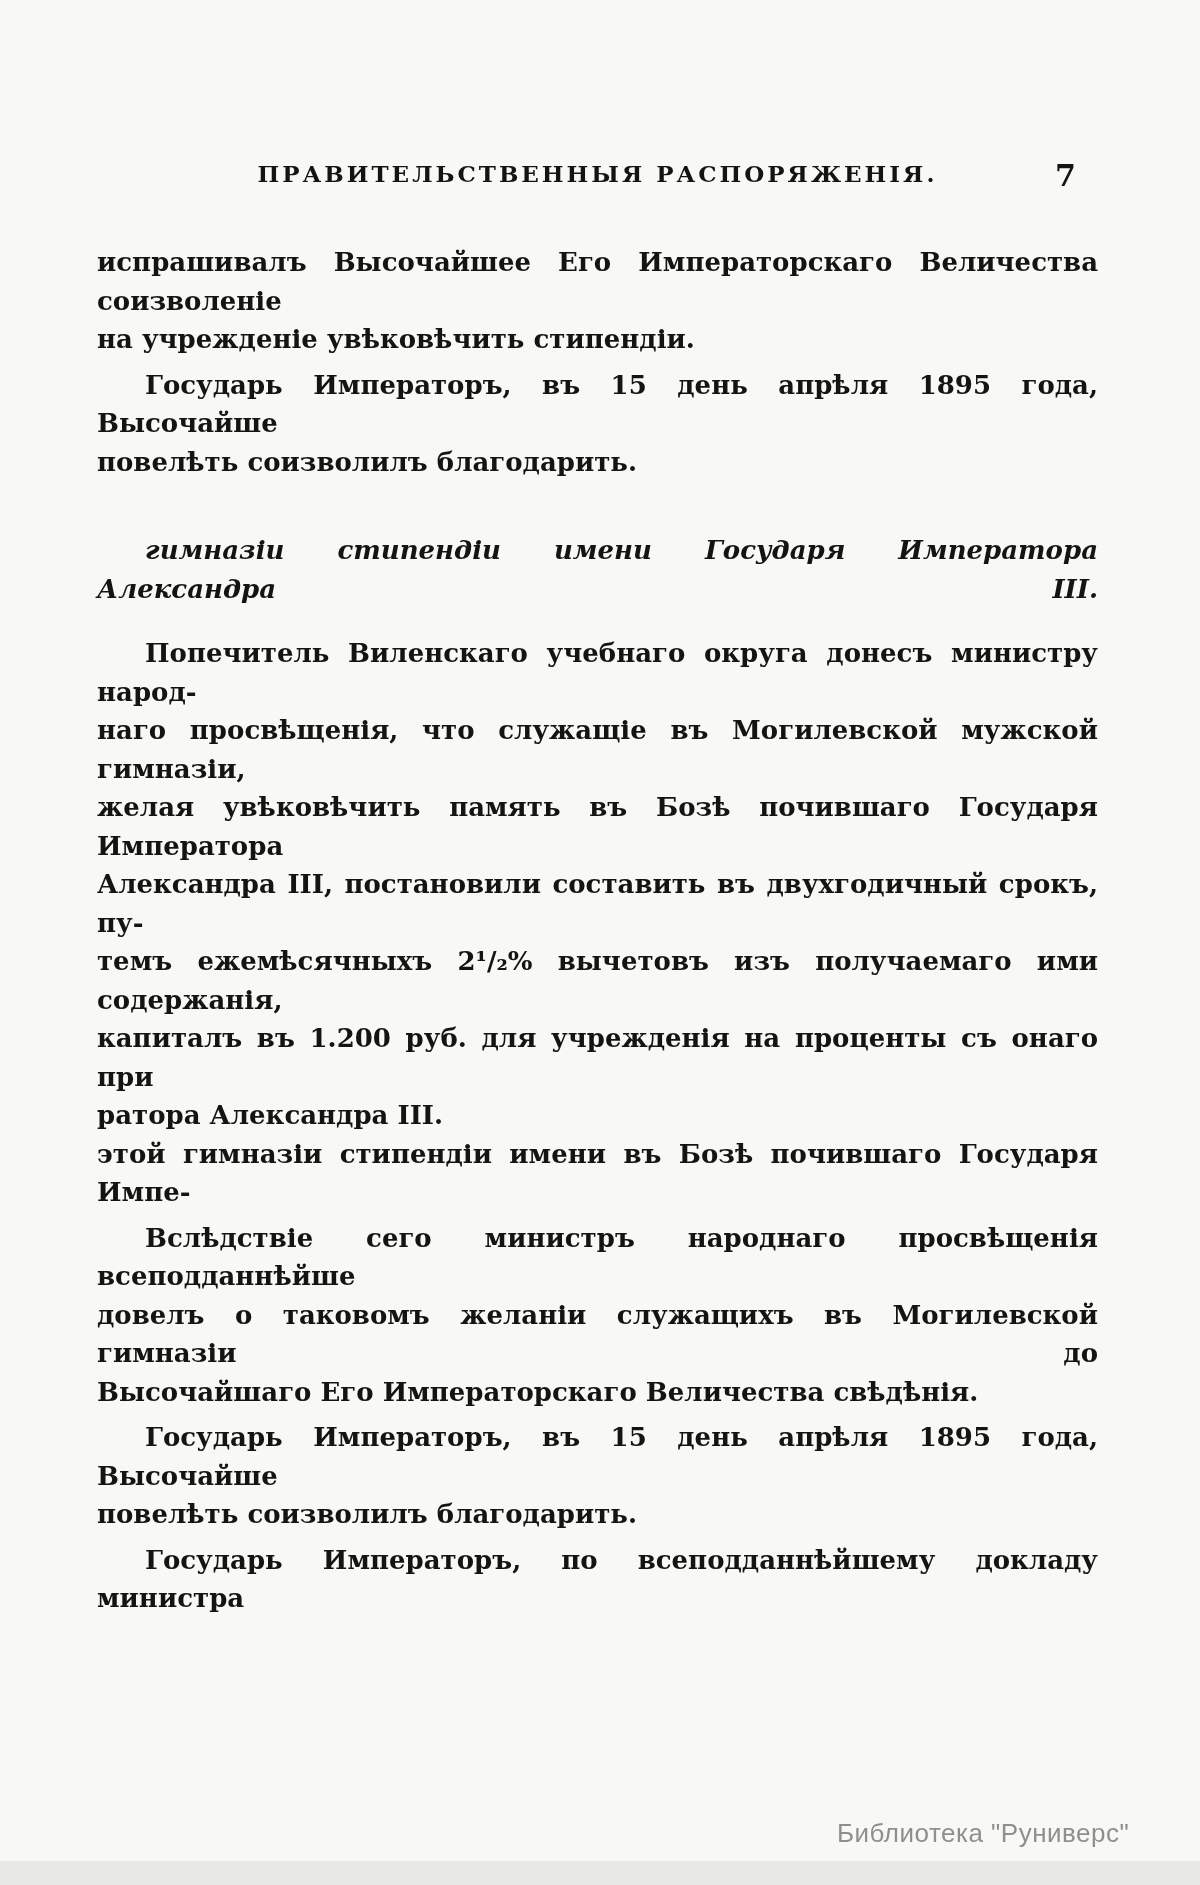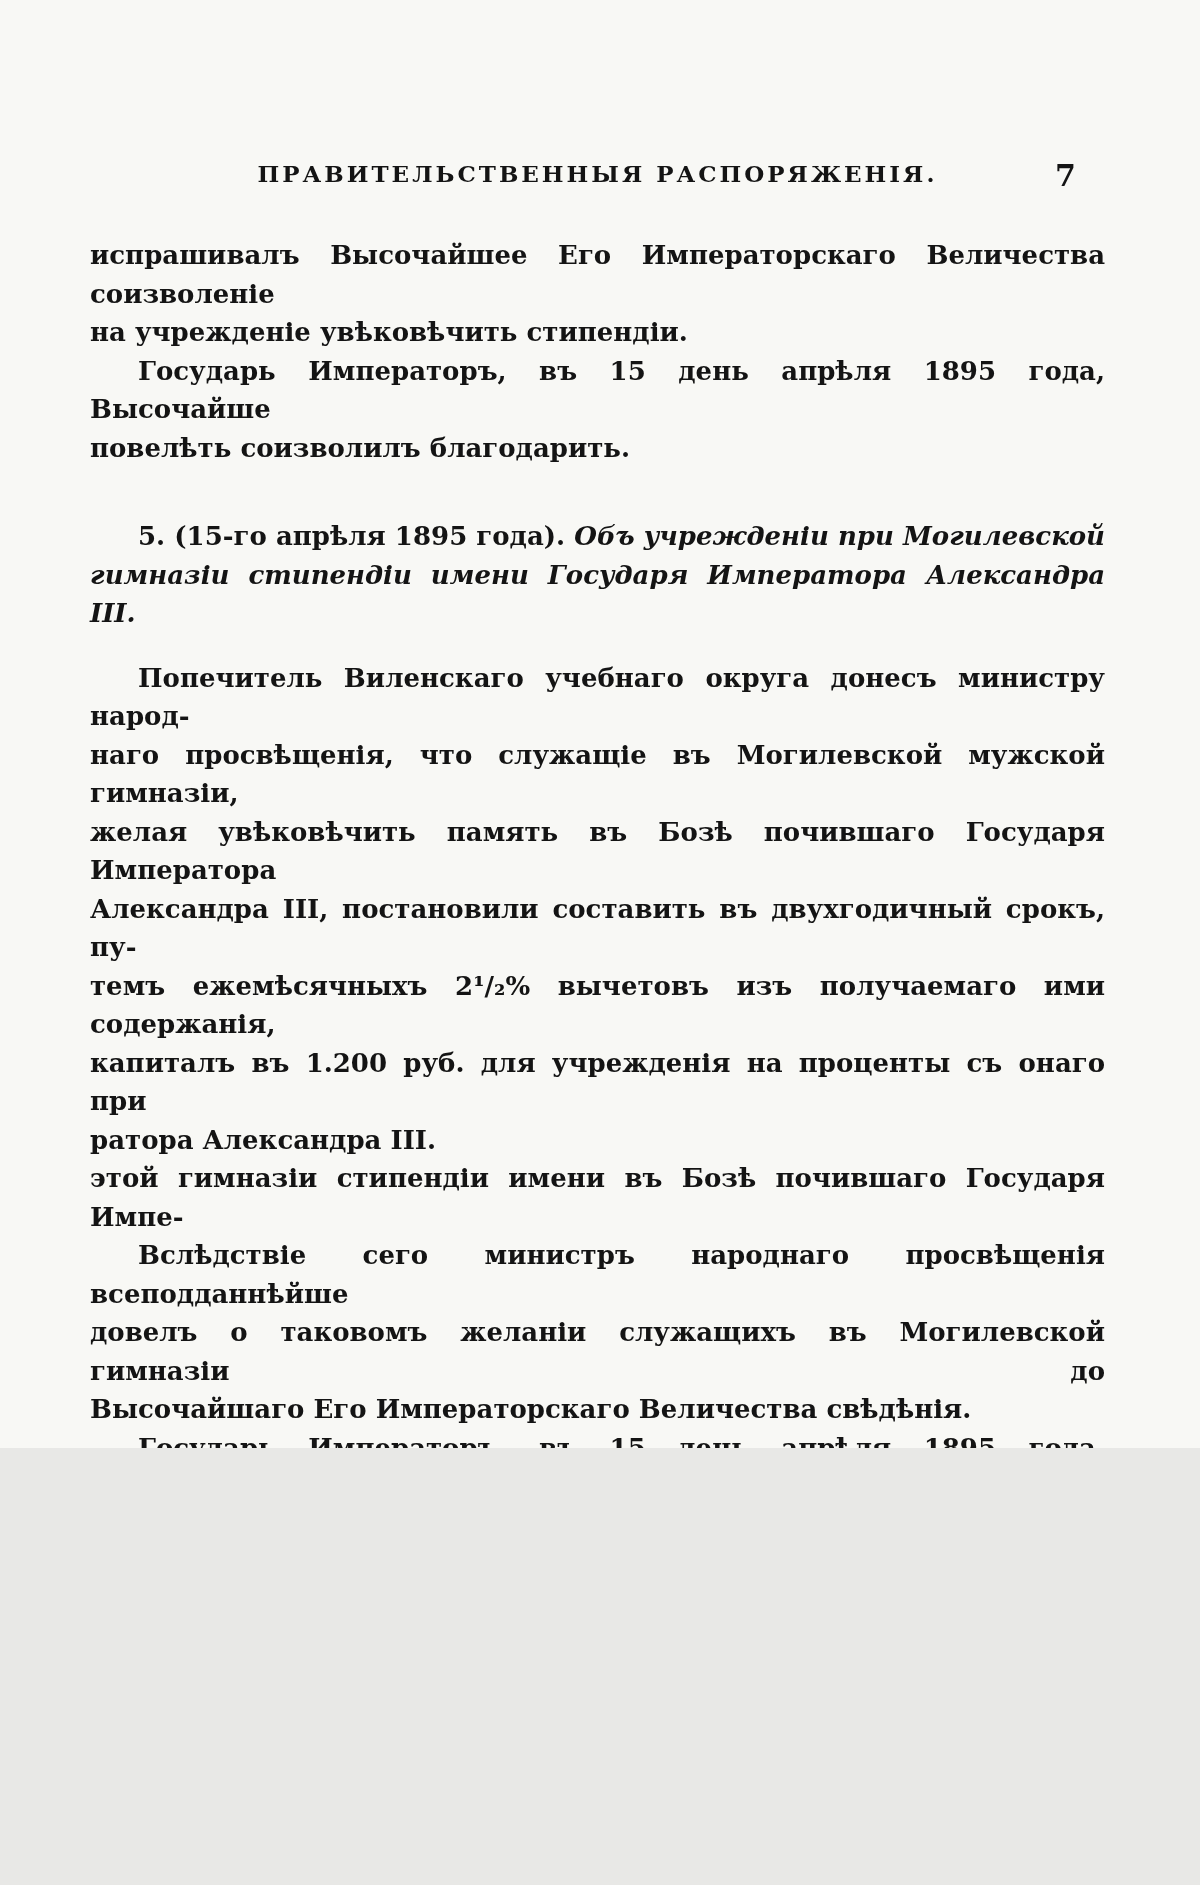--- a/index.html
+++ b/index.html
@@ -3,21 +3,21 @@
 <meta charset="utf-8">
 <style>
   html, body {
     margin: 0;
     padding: 0;
     background: #e8e8e6;
   }
   .page {
     position: relative;
     width: 1200px;
-    height: 1448px;
+    height: 1861px;
     margin: 0 auto;
     background: #f8f8f5;
     overflow: hidden;
     font-family: "DejaVu Serif", "Liberation Serif", serif;
     color: #141414;
   }
   .running-head {
     position: absolute;
     top: 160px;
     left: 90px;
@@ -37,21 +37,21 @@
   }
   .text-body {
     position: absolute;
     top: 236px;
     left: 90px;
     width: 1015px;
     font-size: 26px;
     font-weight: bold;
     line-height: 38.5px;
   }
-  .block { margin: 0; }
+  .block { margin: 7px; }
   .block.heading {
     margin-top: 50px;
     margin-bottom: 26px;
   }
   .line {
     text-align: justify;
     text-align-last: justify;
   }
   .line.last {
     text-align-last: left;
@@ -83,21 +83,20 @@
   <div class="text-body">
       <div class="block paragraph">
         <div class="line"><span>испрашивалъ Высочайшее Его Императорскаго Величества соизволеніе</span></div>
         <div class="line last"><span>на учрежденіе увѣковѣчить стипендіи.</span></div>
       </div>
       <div class="block paragraph indent">
         <div class="line"><span>Государь Императоръ, въ 15 день апрѣля 1895 года, Высочайше</span></div>
         <div class="line last"><span>повелѣть соизволилъ благодарить.</span></div>
       </div>
       <div class="block heading indent">
-        <div class="line"><span>5. (15-го апрѣля 1895 года). </span><span class="it">Объ учрежденіи при Могилевской</span></div>
         <div class="line"><span class="it">гимназіи стипендіи имени Государя Императора Александра III.</span></div>
       </div>
       <div class="block paragraph indent">
         <div class="line"><span>Попечитель Виленскаго учебнаго округа донесъ министру народ-</span></div>
         <div class="line"><span>наго просвѣщенія, что служащіе въ Могилевской мужской гимназіи,</span></div>
         <div class="line"><span>желая увѣковѣчить память въ Бозѣ почившаго Государя Императора</span></div>
         <div class="line"><span>Александра III, постановили составить въ двухгодичный срокъ, пу-</span></div>
         <div class="line"><span>темъ ежемѣсячныхъ 2¹/₂% вычетовъ изъ получаемаго ими содержанія,</span></div>
         <div class="line"><span>капиталъ въ 1.200 руб. для учрежденія на проценты съ онаго при</span></div>
         <div class="line last"><span>ратора Александра III.</span></div>

